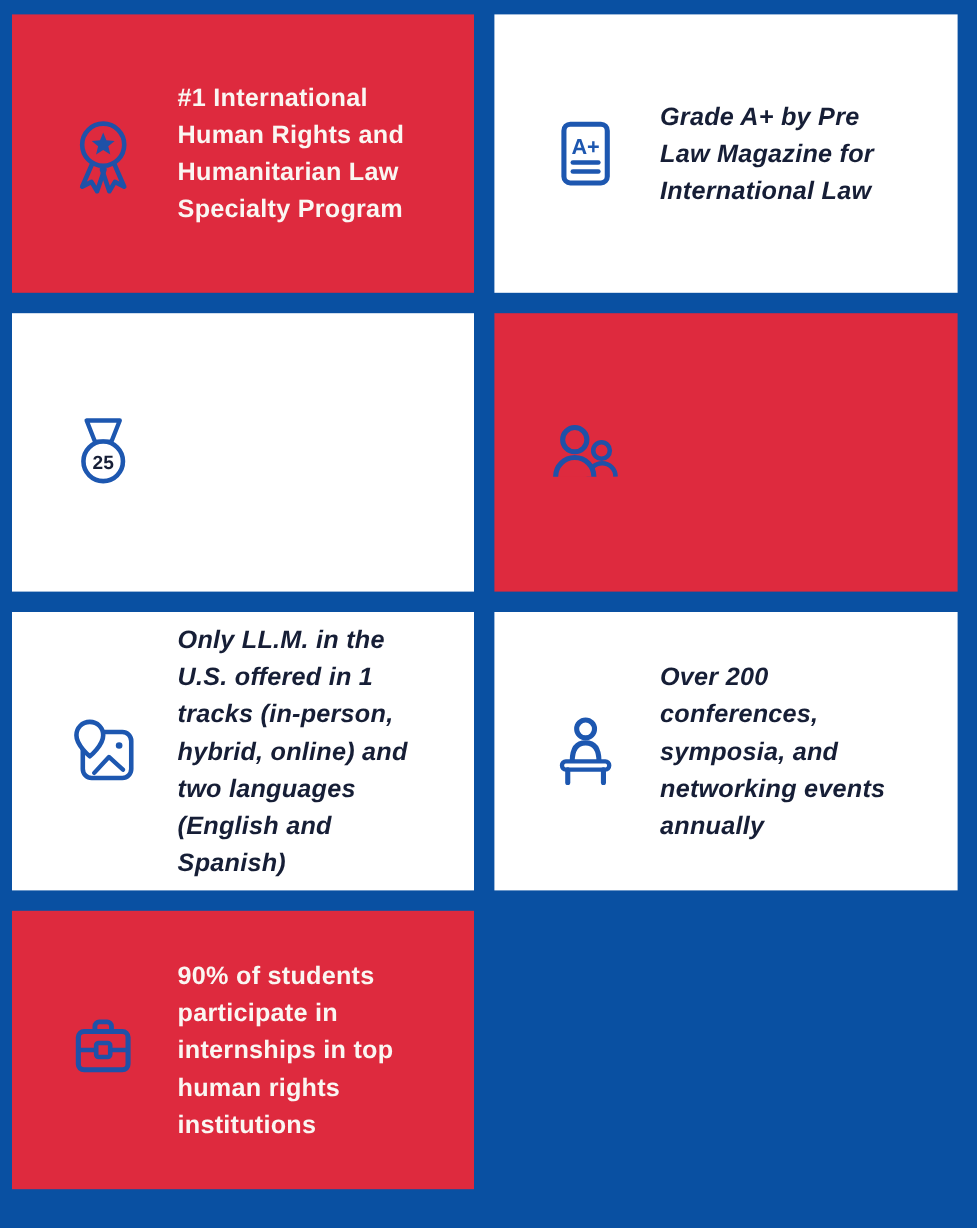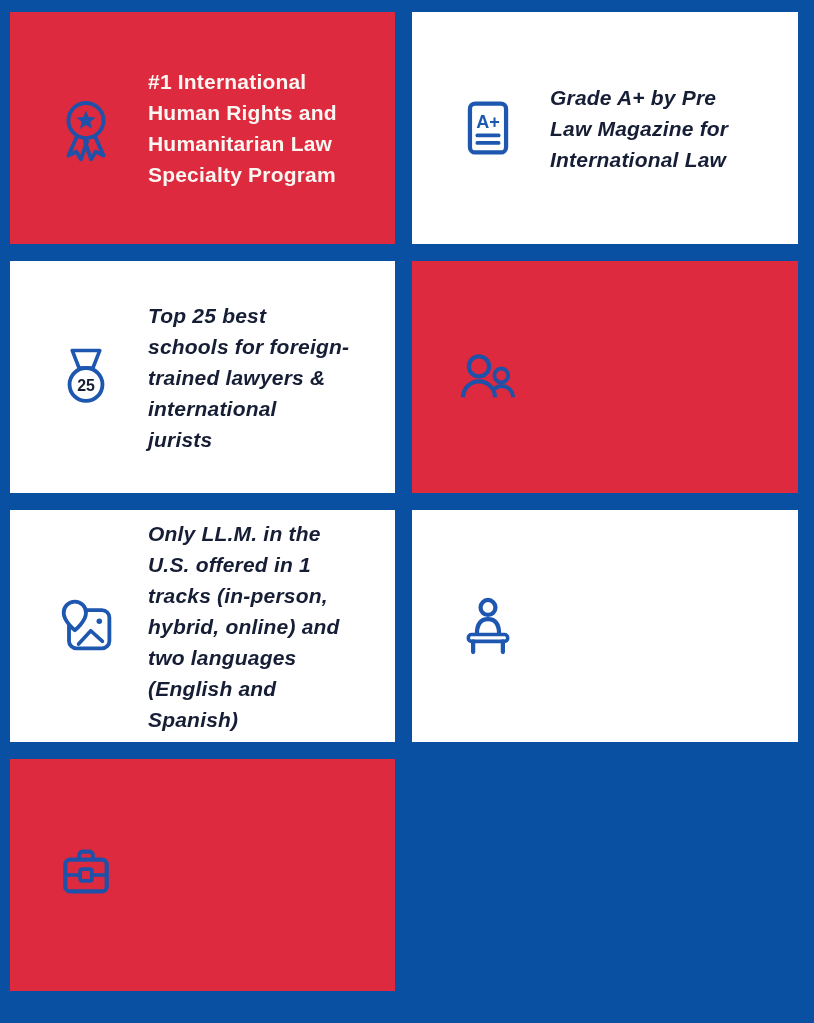--- a/index.html
+++ b/index.html
@@ -94,25 +94,20 @@
   </section>
 
   <section class="card white">
     <div class="icon-wrap">
       <svg width="68" height="68" viewBox="0 0 64 64" fill="none" stroke="currentColor">
         <path d="M19 7 H45 L38.5 23.5 H25.5 Z" stroke-width="3.4" stroke-linejoin="round"></path>
         <circle cx="32" cy="39" r="15.5" stroke-width="3.6" fill="var(--card-white)"></circle>
         <text x="32" y="45" text-anchor="middle" font-size="15" fill="var(--text-navy)" stroke="none">25</text>
       </svg>
     </div>
-    <p class="card-text">Top 25 best
-schools for foreign-
-trained lawyers &amp;
-international
-jurists</p>
   </section>
 
   <section class="card red">
     <div class="icon-wrap">
       <svg width="68" height="68" viewBox="0 0 64 64" fill="none" stroke="currentColor">
         <circle cx="44.5" cy="30.5" r="6.5" stroke-width="3.6"></circle>
         <path d="M34.5 51 a10.5 10.5 0 0 1 21 0" stroke-width="3.6"></path>
         <path d="M8.5 51 a15 15 0 0 1 30 0 Z" fill="var(--card-red)" stroke="none"></path>
         <circle cx="23.5" cy="22" r="9.5" stroke-width="4" fill="var(--card-red)"></circle>
         <path d="M8.5 51 a15 15 0 0 1 30 0" stroke-width="4"></path>
@@ -142,27 +137,37 @@
   <section class="card white">
     <div class="icon-wrap">
       <svg width="68" height="68" viewBox="0 0 64 64" fill="none" stroke="currentColor">
         <circle cx="32" cy="14.5" r="7" stroke-width="4"></circle>
         <path d="M21.5 40 C21.5 30 25.5 25.5 32 25.5 C38.5 25.5 42.5 30 42.5 40" stroke-width="4"></path>
         <rect x="13.5" y="40" width="37" height="6.5" rx="3" fill="var(--card-white)" stroke-width="3.4"></rect>
         <line x1="18" y1="46.5" x2="18" y2="56.5" stroke-width="4" stroke-linecap="round"></line>
         <line x1="46" y1="46.5" x2="46" y2="56.5" stroke-width="4" stroke-linecap="round"></line>
       </svg>
     </div>
+    <p class="card-text">Over 200
+conferences,
+symposia, and
+networking events
+annually</p>
   </section>
 
   <section class="card red">
     <div class="icon-wrap">
       <svg width="68" height="68" viewBox="0 0 64 64" fill="none" stroke="currentColor">
         <path d="M25.5 17.5 V13.5 C25.5 11.6 27 10 29 10 H35 C37 10 38.5 11.6 38.5 13.5 V17.5" stroke-width="3.8"></path>
         <rect x="12.5" y="17.5" width="39" height="30" rx="4.5" stroke-width="4"></rect>
         <line x1="12.5" y1="32" x2="26.5" y2="32" stroke-width="3.4"></line>
         <line x1="37.5" y1="32" x2="51.5" y2="32" stroke-width="3.4"></line>
         <rect x="26.5" y="26.5" width="11" height="11" rx="2" fill="var(--card-red)" stroke-width="3.6"></rect>
       </svg>
     </div>
+    <p class="card-text">90% of students
+participate in
+internships in top
+human rights
+institutions</p>
   </section>
 
 </div>
 
 </body></html>

